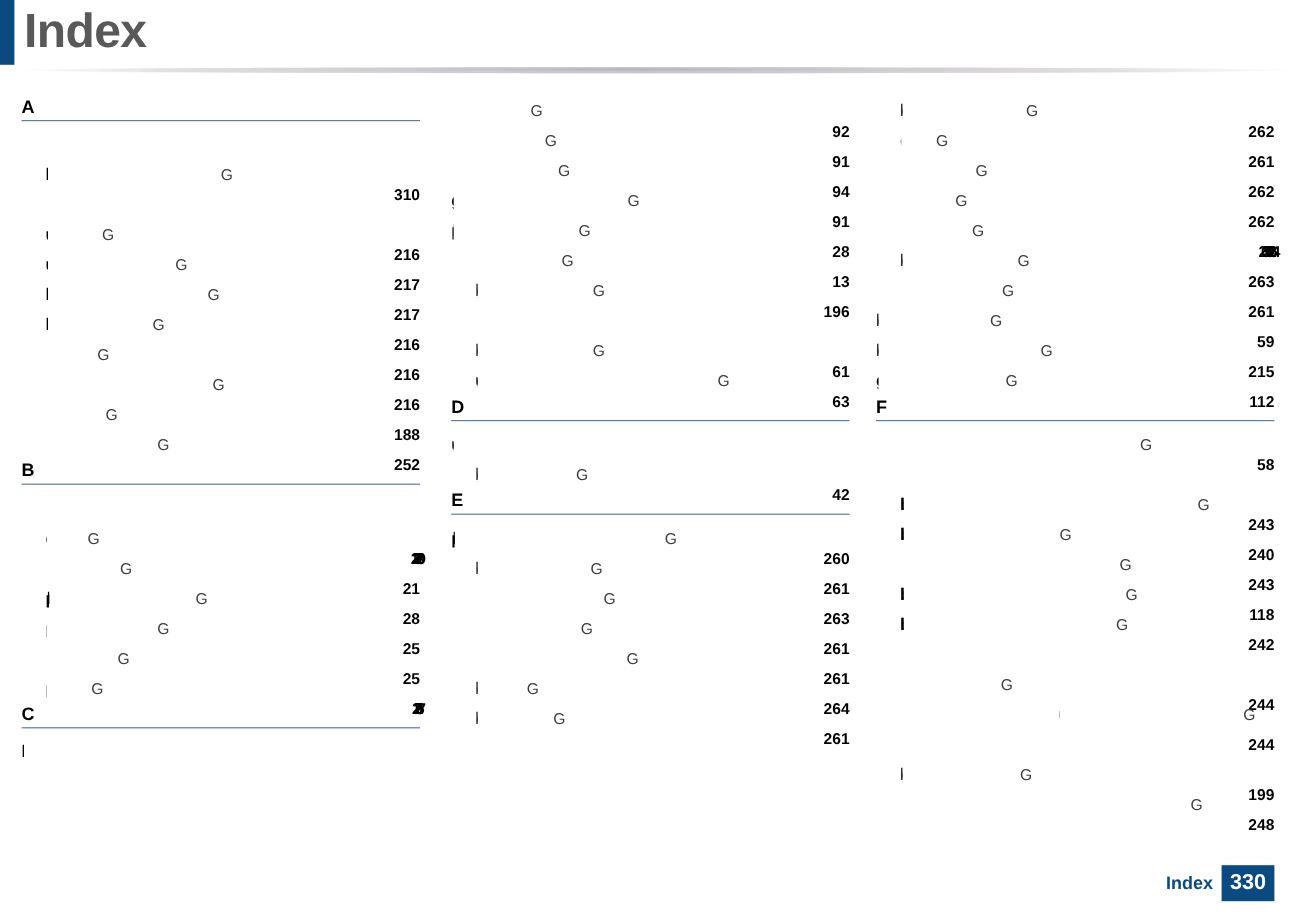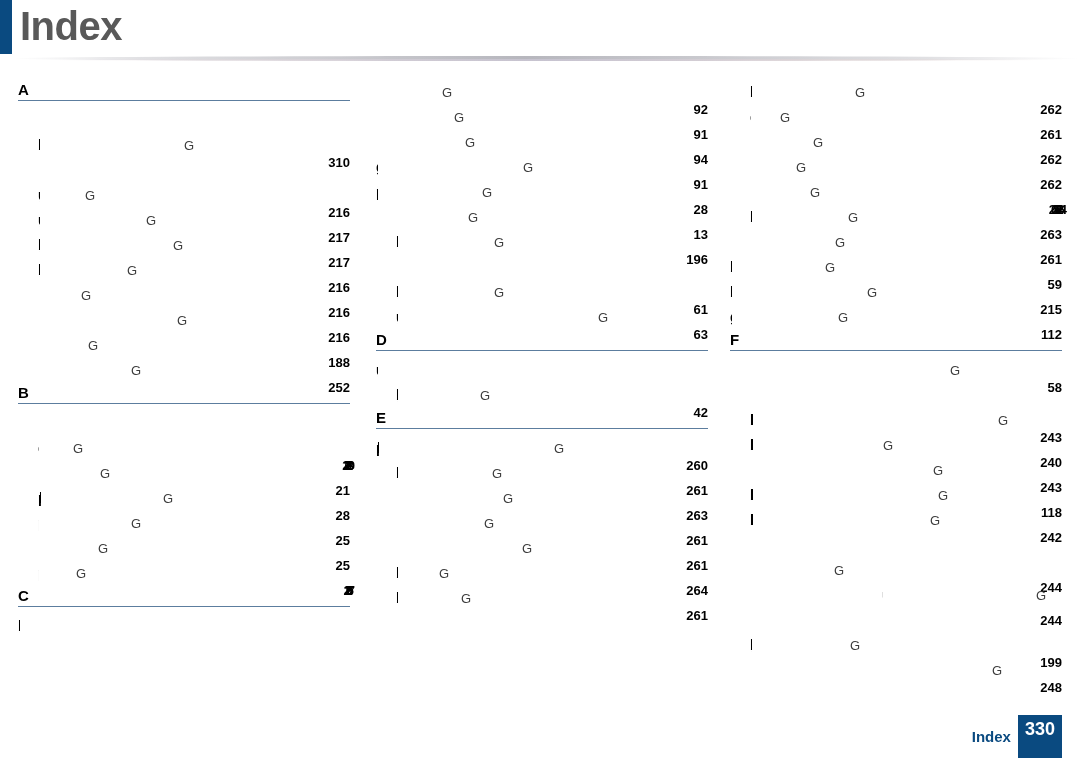--- a/index.html
+++ b/index.html
@@ -172,21 +172,21 @@
     font-size: 15px;
     font-weight: bold;
     color: #0a4a80;
     margin-right: 7px;
   }
   #footer-page-badge {
     background: #0a4a80;
     color: #ffffff;
     font-size: 18px;
     font-weight: bold;
-    padding: 4px 7px 19px 7px;
+    padding: 4px 7px 6px 7px;
     line-height: 20px;
     min-width: 40px;
     text-align: center;
   }
 </style>
 </head>
 <body>
 
 <div id="page-header">
   <div id="header-accent-bar"></div>

